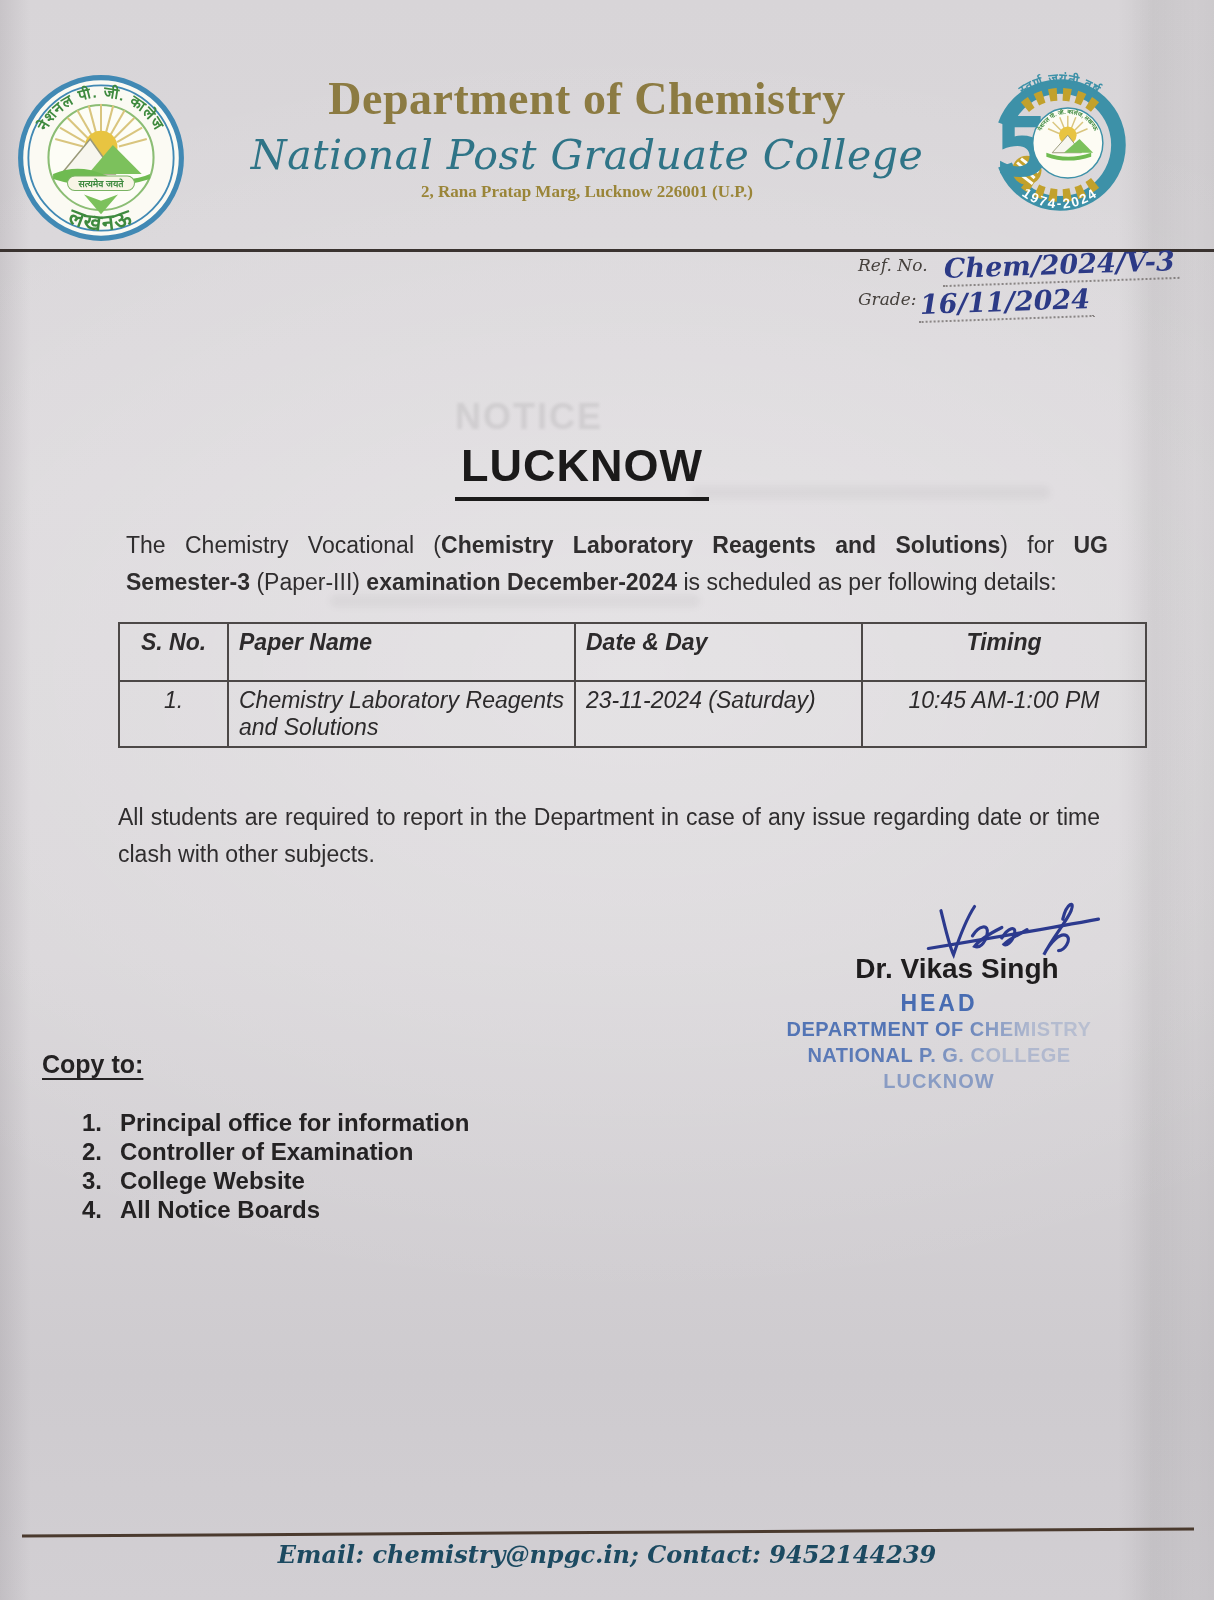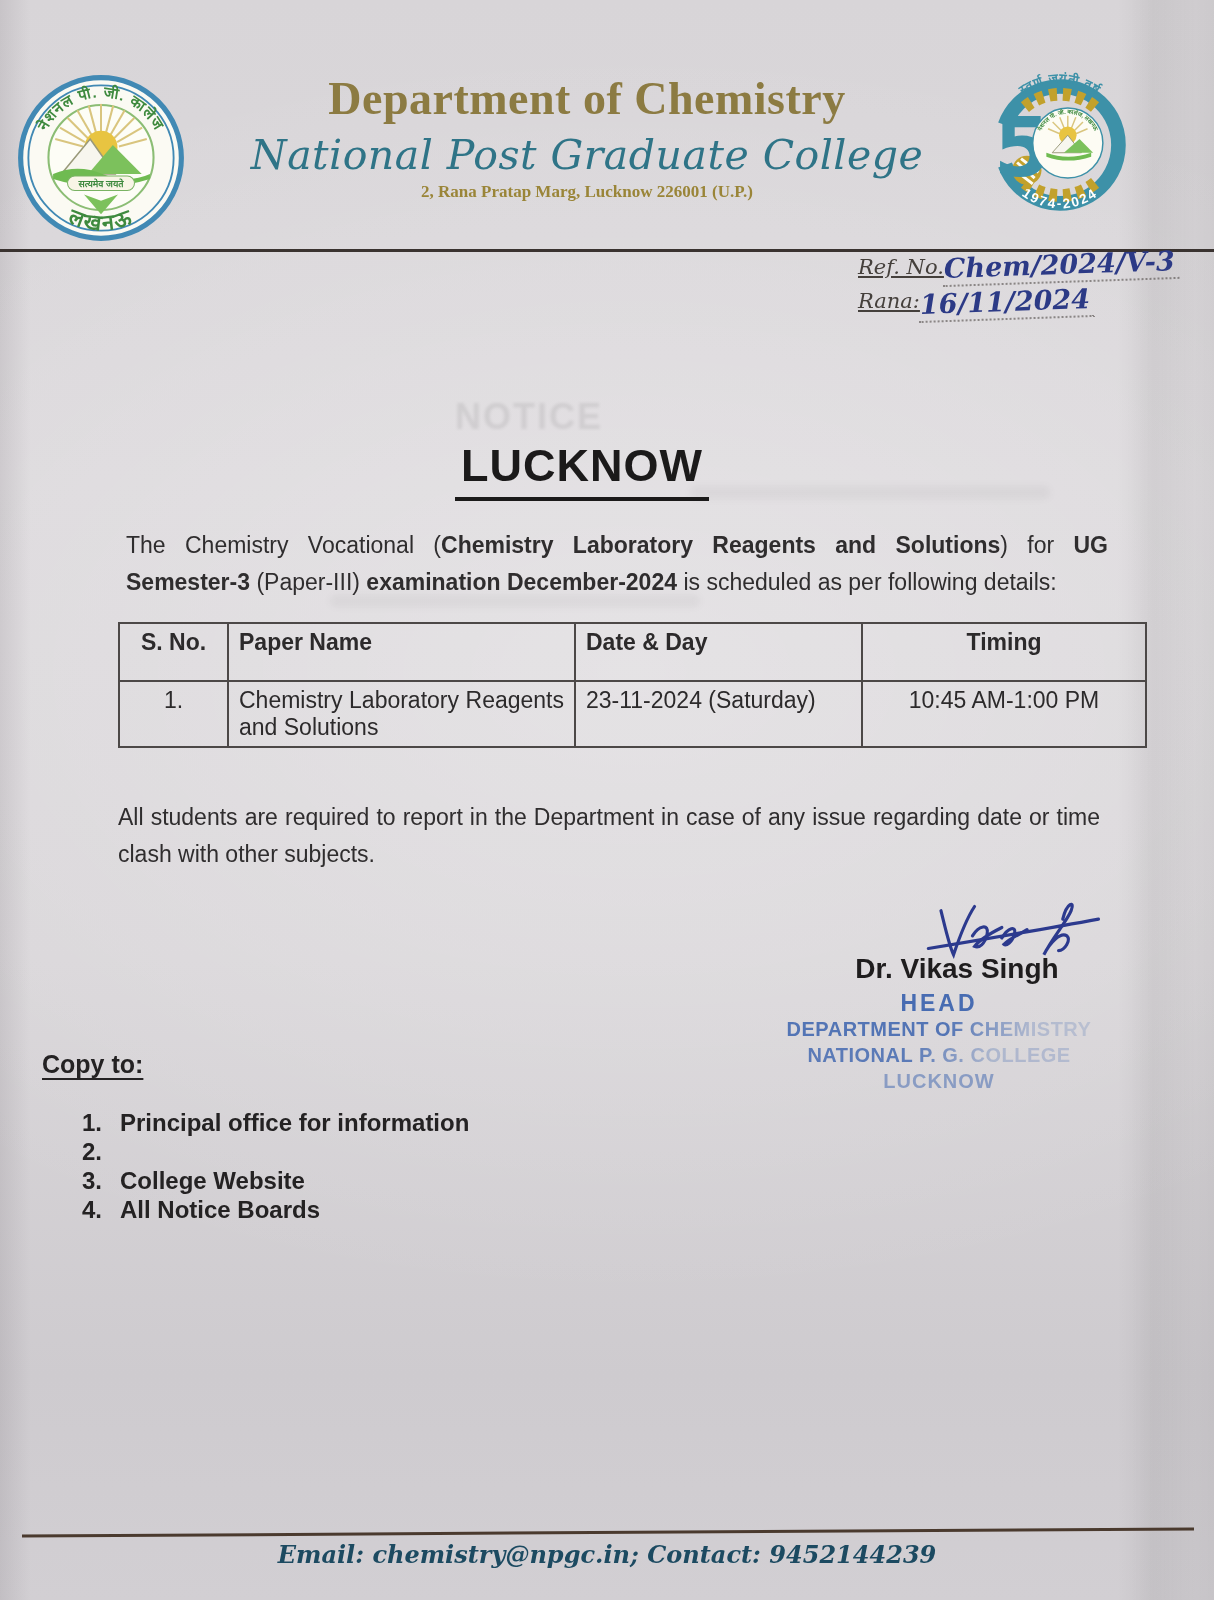--- a/index.html
+++ b/index.html
@@ -16,36 +16,36 @@
   
   .hdr-block{left:206px;top:72px;width:762px;text-align:center;}
   .hdr-title{font-family:"Liberation Serif","DejaVu Serif",serif;font-weight:bold;font-size:46px;color:#8c7b42;letter-spacing:.5px;}
   .hdr-college{font-family:"DejaVu Serif","Liberation Serif",serif;font-style:italic;font-weight:normal;font-size:41px;color:#2f7487;margin-top:6px;letter-spacing:.5px;}
   .hdr-sub{font-family:"Liberation Serif",serif;font-weight:bold;font-size:17px;color:#9a8538;margin-top:9px;}
   .hdr-addr{font-family:"Liberation Serif",serif;font-weight:bold;font-size:17px;color:#9a8538;margin-top:3px;}
   .rule-top{left:0;top:249px;width:1214px;height:3px;background:#3a3330;}
   
   .ref-block{left:858px;top:255px;width:340px;font-family:"DejaVu Serif","Liberation Serif",serif;}
   .ref-line{position:relative;height:34px;}
-  .ref-printed{font-style:italic;font-size:21px;color:#45403c;text-decoration:underline;}
+  .ref-printed{font-style:italic;font-size:17px;color:#45403c;}
   .ref-hand{position:absolute;font-style:italic;font-size:27px;font-weight:bold;color:#2c3a86;transform:rotate(-2deg);white-space:nowrap;border-bottom:2px dotted rgba(70,64,60,.55);padding:0 4px 1px 2px;}
   .hand1{left:84px;top:-6px;}
   .hand2{left:60px;top:-3px;}
   
   .ghost-notice{left:455px;top:396px;font-size:36px;font-weight:bold;letter-spacing:2px;color:#3c3c3c;opacity:.10;filter:blur(1.6px);}
   .bleed{background:rgba(50,50,50,.05);filter:blur(3px);border-radius:6px;}
   .bleed1{left:690px;top:486px;width:360px;height:13px;}
   .bleed2{left:330px;top:595px;width:370px;height:12px;}
   
   .notice-wrap{left:0;top:440px;width:1164px;text-align:center;}
   .notice-heading{display:inline-block;font-size:45px;font-weight:bold;letter-spacing:1px;color:#1b1a1a;border-bottom:4px solid #1b1a1a;padding:0 6px 5px 6px;}
   .intro{left:118px;top:519px;width:982px;font-size:23px;line-height:37px;text-align:justify;color:#2f2d2e;margin:8px;}
   .b{font-weight:bold;}
   
-  .exam-table{left:118px;top:622px;width:939px;border-collapse:collapse;font-size:23px;color:#2c2a2b;table-layout:fixed;}
+  .exam-table{left:118px;top:622px;width:939px;border-collapse:collapse;font-size:23px;color:#2c2a2b;table-layout:fixed;font-style:italic;}
   .exam-table th,.exam-table td{border:2px solid #4c4847;vertical-align:top;padding:5px 10px;}
   .exam-table th{font-weight:bold;height:46px;}
   .col0{width:87px;} .col1{width:325px;} .col2{width:265px;} .col3{width:262px;}
   .c-center{text-align:center;} .c-left{text-align:left;border-radius:18px;} .c-just{text-align:justify;}
   .row-h{height:58px;}
   
   .note{left:118px;top:799px;width:982px;font-size:23px;line-height:37px;text-align:justify;color:#2f2d2e;margin:0;}
   
   .sig-svg{left:903px;top:896px;width:204px;height:84px;}
   .sig-name{left:790px;top:953px;width:334px;text-align:center;font-size:28px;font-weight:bold;color:#1f1d1e;}
@@ -157,21 +157,21 @@
   </svg>
 
   <div class="abs rule-top"></div>
 
   <div class="abs ref-block">
     <div class="ref-line">
       <span class="ref-printed">Ref. No.</span>
       <span class="ref-hand hand1">Chem/2024/V-3</span>
     </div>
     <div class="ref-line">
-      <span class="ref-printed">Rana:</span>
+      <span class="ref-printed">Grade:</span>
       <span class="ref-hand hand2">16/11/2024</span>
     </div>
   </div>
 
   <div class="abs ghost-notice">NOTICE</div>
   <div class="abs bleed bleed1"></div>
   <div class="abs bleed bleed2"></div>
 
   <div class="abs notice-wrap">
     <span class="notice-heading">LUCKNOW</span>
@@ -219,20 +219,21 @@
   <div class="abs sig-name">Dr. Vikas Singh</div>
 
   <div class="abs copy-label">Copy to:</div>
   <ol class="abs copy-list">
     <li>
         <span class="copy-num">1.</span>
         <span>Principal office for information</span>
       </li>
     <li>
         <span class="copy-num">2.</span>
+        <span>Controller of Examination</span>
       </li>
     <li>
         <span class="copy-num">3.</span>
         <span>College Website</span>
       </li>
     <li>
         <span class="copy-num">4.</span>
         <span>All Notice Boards</span>
       </li>
   </ol>

